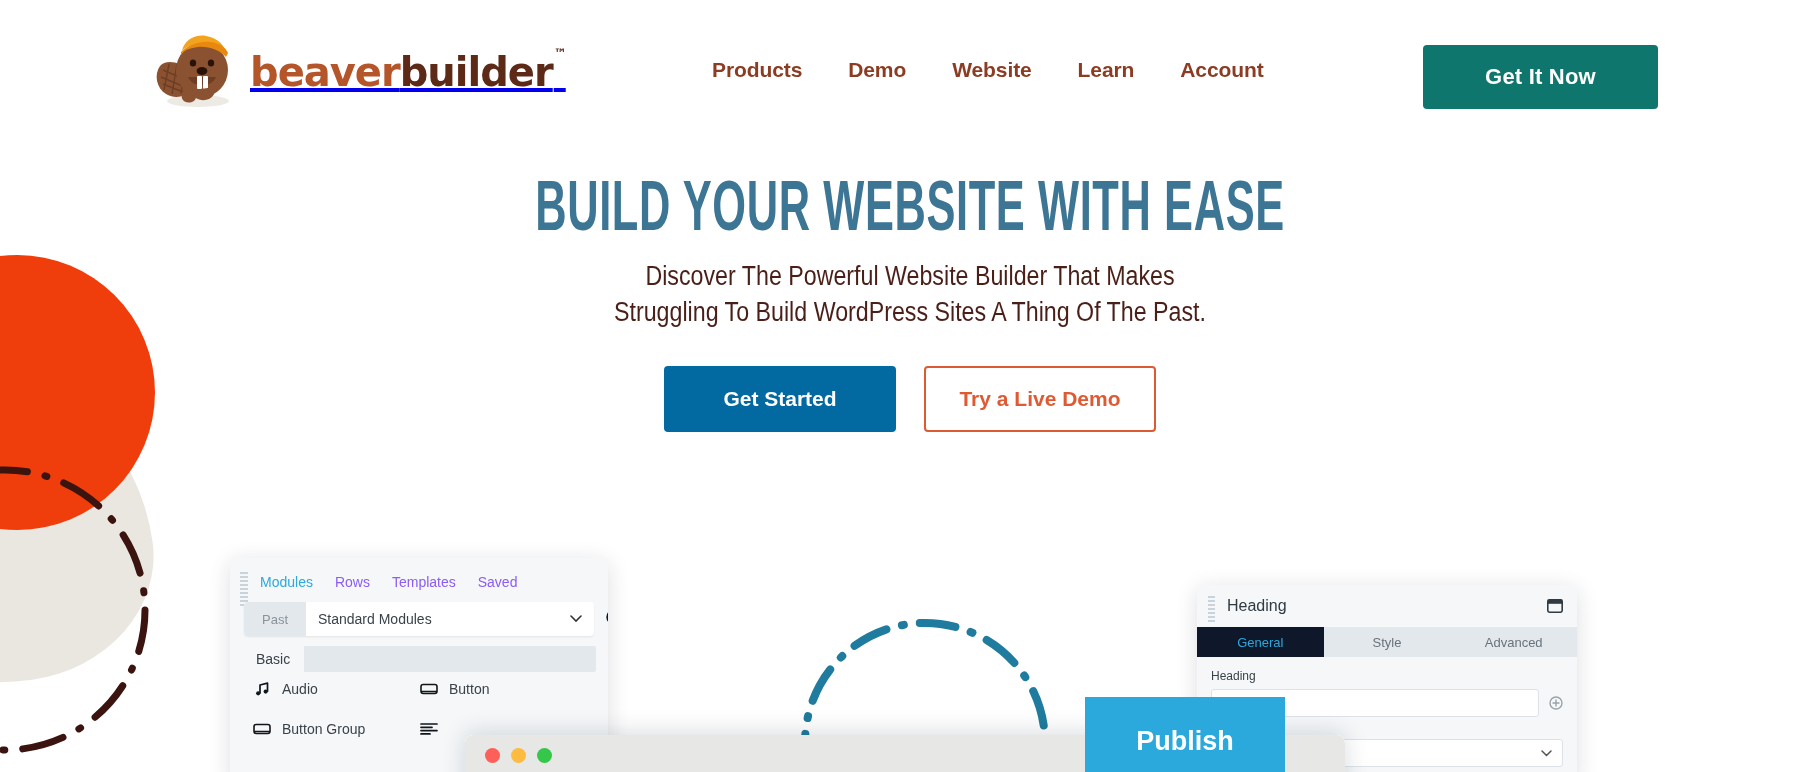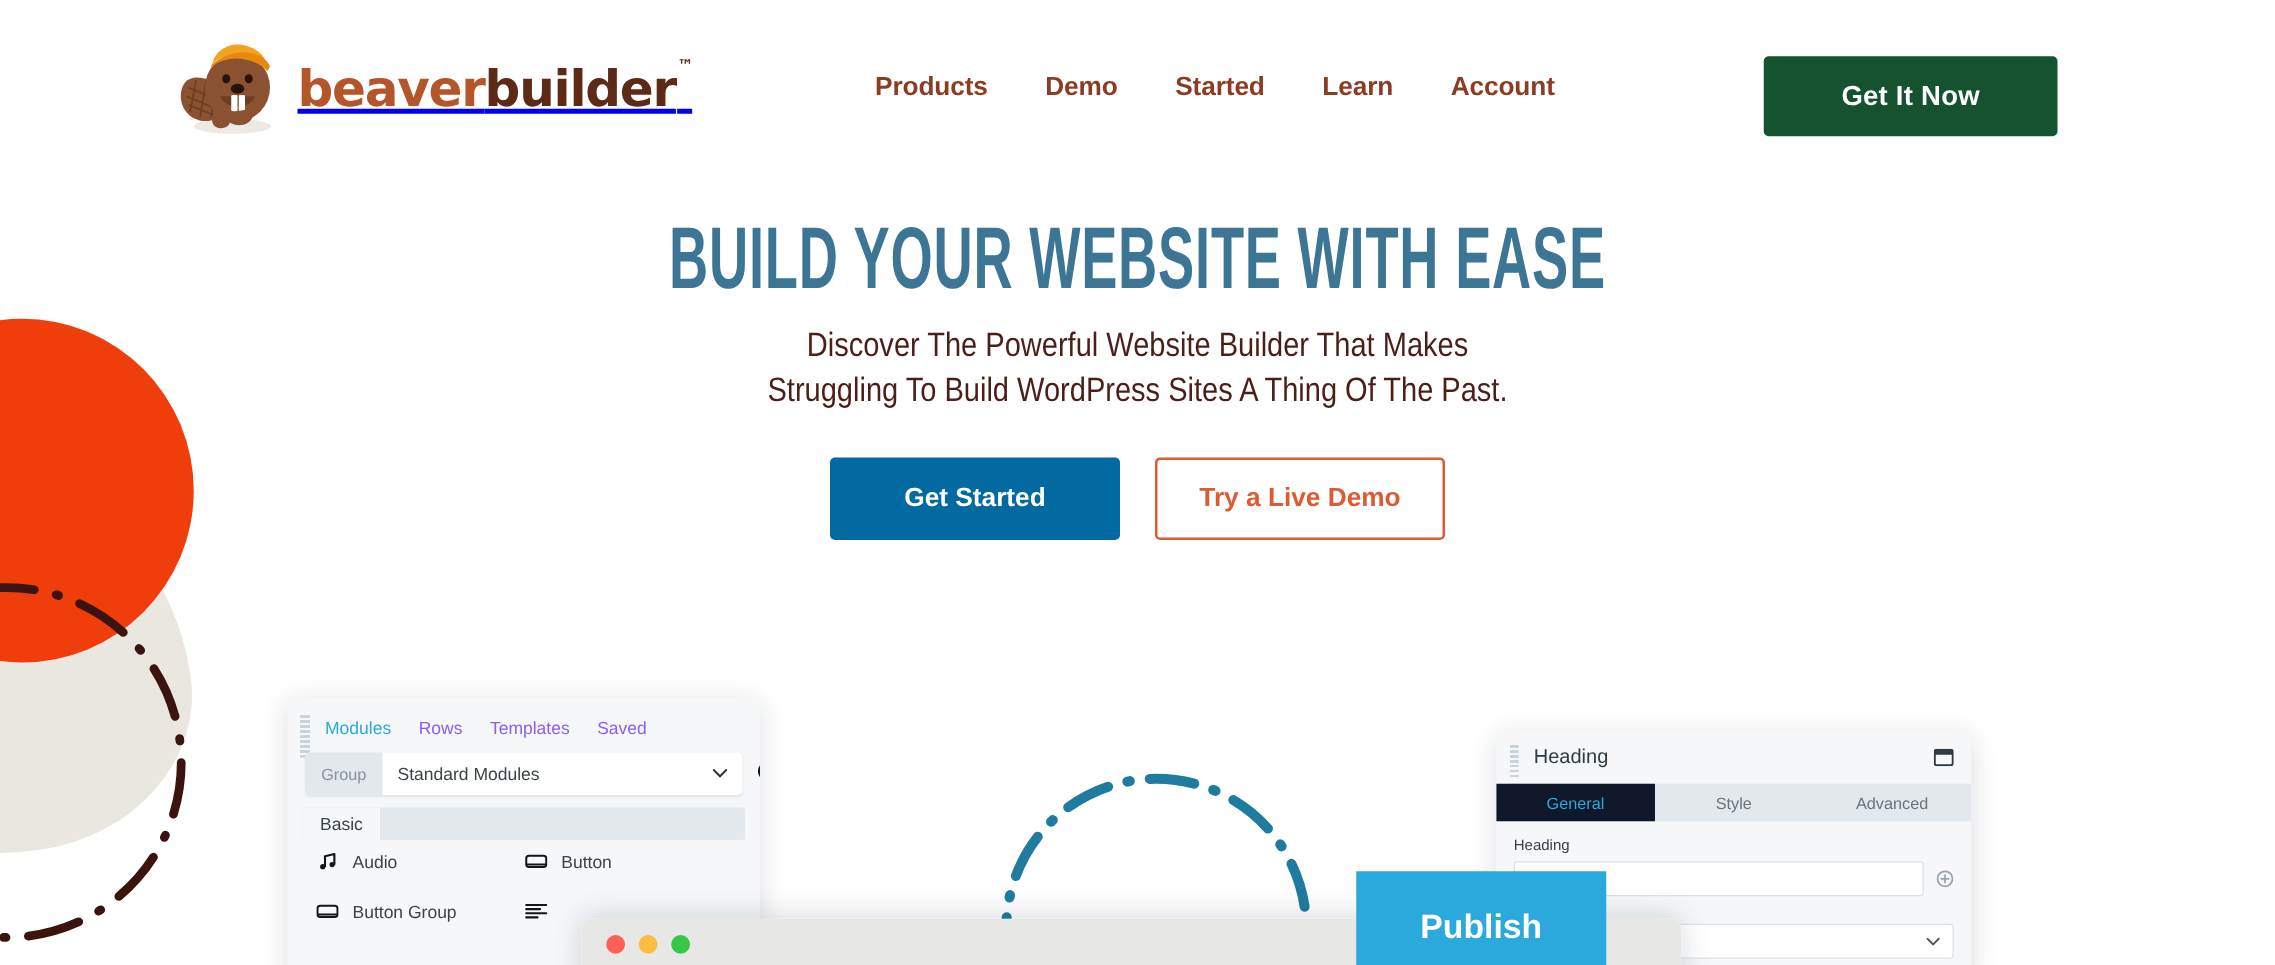--- a/index.html
+++ b/index.html
@@ -21,21 +21,21 @@
   }
   #circle-orange {
     left: -120px; top: 255px; width: 275px; height: 275px;
     background: #F03D0C; border-radius: 50%;
   }
   #dash-circle-brown { left: -150px; top: 455px; width: 310px; height: 310px; }
   #dash-circle-teal  { left: 790px; top: 608px; width: 270px; height: 270px; }
 
   
   #header {
-    position: absolute; left: 0; top: 0; width: 1682px; height: 140px;
+    position: absolute; left: 12px; top: 0; width: 1682px; height: 140px;
     z-index: 40;
   }
   #logo {
     position: absolute; left: 140px; top: 30px;
     display: flex; align-items: center; gap: 6px;
     height: 80px;
   }
   #logo-mark { width: 92px; height: 80px; flex: none; }
   #logo-type {
     font-family: "DejaVu Sans", sans-serif;
@@ -58,21 +58,21 @@
   #nav a {
     color: #8C3C22; text-decoration: none;
     font-family: "Liberation Sans", sans-serif;
     font-size: 21px; font-weight: 700;
     letter-spacing: -0.1px; white-space: nowrap;
   }
 
   #get-it-now {
     position: absolute; left: 1411px; top: 45px;
     width: 235px; height: 64px;
-    background: #14532d; color: #fff;
+    background: #0f766e; color: #fff;
     border: none; border-radius: 4px;
     font-family: "Liberation Sans", sans-serif;
     font-size: 22px; font-weight: 700; letter-spacing: 0.2px;
     cursor: pointer;
   }
 
   
   #hero { position: absolute; left: 0; top: 170px; width: 1820px; text-align: center; z-index: 30; }
   #hero-title {
     font-family: "Liberation Sans Narrow", "Liberation Sans", sans-serif;
@@ -265,21 +265,21 @@
         <rect x="45" y="46" width="5" height="13" rx="1" fill="#FFFFFF"></rect>
         <rect x="51" y="46" width="5" height="13" rx="1" fill="#FFFFFF"></rect>
         <path d="M38 61 C41 69 50 72 57 69 C63 66 64 60 61 57 Z" fill="#8B5232"></path>
       </svg>
       <span id="logo-type"><span class="w1">beaver</span><span class="w2">builder</span><span id="logo-tm">™</span></span>
     </a>
 
     <nav id="nav">
       <a href="#">Products</a>
       <a href="#">Demo</a>
-      <a href="#">Started</a>
+      <a href="#">Website</a>
       <a href="#">Learn</a>
       <a href="#">Account</a>
     </nav>
 
     <button id="get-it-now">Get It Now</button>
   </div>
 
   <div id="hero">
     <h1 id="hero-title">BUILD YOUR WEBSITE WITH EASE</h1>
     <p id="hero-sub">
@@ -296,21 +296,21 @@
     <div id="grip"></div>
 
     <div id="module-tabs">
       <div class="tab active">Modules</div>
       <div class="tab">Rows</div>
       <div class="tab">Templates</div>
       <div class="tab">Saved</div>
     </div>
 
     <div id="group-row">
-      <div id="group-label">Group</div>
+      <div id="group-label">Past</div>
       <div id="group-value">Standard Modules</div>
       <div id="group-caret">
         <svg width="12" height="8" viewBox="0 0 12 8">
             <path d="M1 1 L6 6 L11 1" stroke="#333" stroke-width="1.6" fill="none" stroke-linecap="round"></path>
           </svg>
       </div>
       <div id="search-icon-wrap">
         <svg width="24" height="24" viewBox="0 0 24 24">
           <circle cx="10" cy="10" r="6.5" fill="none" stroke="#11161a" stroke-width="2.4"></circle>
           <path d="M15 15 L21 21" stroke="#11161a" stroke-width="2.6" stroke-linecap="round"></path>

